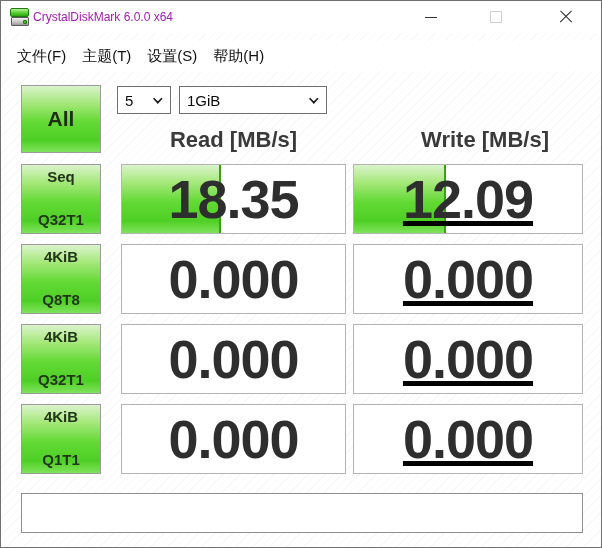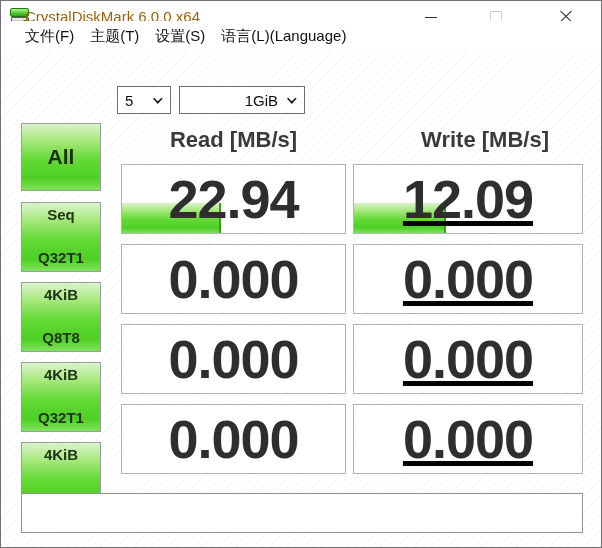--- a/index.html
+++ b/index.html
@@ -31,67 +31,66 @@
   .app-icon .base {
     position: absolute; left: 1px; top: 10px; width: 18px; height: 9px;
     border: 1px solid #5a5a5a; border-radius: 1px;
     background: linear-gradient(180deg, #f2f2f2 0%, #c2c2c2 60%, #9a9a9a 100%);
   }
   .app-icon .led {
     position: absolute; right: 3px; bottom: 3px; width: 4px; height: 4px;
     background: #3fc21e; border: 1px solid #1d7a0e; border-radius: 1px;
   }
   .title-text {
-    position: absolute; left: 24px; top: 0; line-height: 32px;
-    font-size: 15px; color: #a16207; white-space: nowrap;
+    position: absolute; left: 32px; top: 0; line-height: 32px;
+    font-size: 12px; color: #a21caf; white-space: nowrap;
   }
   .win-btn {
     position: absolute; top: 0; width: 46px; height: 32px;
     display: flex; align-items: center; justify-content: center; cursor: default;
   }
   .win-btn.min  { left: 407px; }
   .win-btn.max  { left: 472px; }
   .win-btn.close{ left: 542px; }
   .glyph-min { width: 12px; height: 1px; background: #333333; display: block; }
   .glyph-max { width: 12px; height: 12px; border: 1px solid #cfcfcf; display: block; background: transparent; }
   .glyph-close { position: relative; width: 16px; height: 16px; display: block; }
   .glyph-close::before, .glyph-close::after {
     content: ""; position: absolute; left: 0; top: 7px; width: 16px; height: 1.4px; background: #2c2c2c;
   }
   .glyph-close::before { transform: rotate(45deg); }
   .glyph-close::after  { transform: rotate(-45deg); }
   
   .menubar {
-    position: absolute; left: 0; top: 20px; right: 0; height: 30px;
-    background: #ffffff; display: flex; align-items: center; padding-left: 16px;
+    position: absolute; left: 0; top: 40px; right: 0; height: 30px;
+    background: #ffffff; display: flex; align-items: center; padding-left: 8px;
   }
   .menu-item {
     font-size: 15px; color: #111111; padding: 0 8px; line-height: 30px; white-space: nowrap; cursor: default;
   }
   
   .green-grad {
     background: linear-gradient(180deg, #daf3cc 0%, #a5e87a 26%, #62d934 55%, #4ecf25 82%, #7fe35a 100%);
-    margin-top: 38px;
   }
   
   .all-btn {
     position: absolute; left: 20px; top: 84px; width: 80px; height: 68px;
     border: 1px solid #9b9b9b;
     display: flex; align-items: center; justify-content: center;
     font-size: 21px; font-weight: bold; color: #1d2e12; cursor: pointer;
   }
   .combo {
     position: absolute; top: 85px; height: 28px;
     background: #ffffff; border: 1px solid #6e6e6e;
     font-size: 15px; color: #0c0c0c;
     display: flex; align-items: center; padding: 0 26px 0 7px;
     white-space: nowrap; overflow: hidden; cursor: default;
   }
   .combo-count { left: 116px; width: 54px; }
-  .combo-size  { left: 178px; width: 126px; justify-content: flex-end; }
+  .combo-size  { left: 178px; width: 148px; }
   .combo-drive { left: 311px; width: 271px; }
   .chev {
     position: absolute; right: 9px; top: 8px; width: 8px; height: 8px;
     border-right: 2px solid #1a1a1a; border-bottom: 2px solid #1a1a1a;
     transform: rotate(45deg) scale(0.85); transform-origin: 60% 60%;
   }
   
   .col-header {
     position: absolute; top: 122px; height: 34px; line-height: 34px;
     text-align: center; font-size: 22px; font-weight: bold; color: #3a3a3a; white-space: nowrap;
@@ -149,21 +148,21 @@
     </div>
     <div class="win-btn close">
       <span class="glyph-close"></span>
     </div>
   </div>
 
   <div class="menubar">
     <span class="menu-item">文件(F)</span>
     <span class="menu-item">主题(T)</span>
     <span class="menu-item">设置(S)</span>
-    <span class="menu-item">语言(L)(Language)</span>
+    <span class="menu-item">帮助(H)</span>
   </div>
 
   <button class="all-btn green-grad">All</button>
 
   <div class="combo combo-count">
     <span>5</span>
     <span class="chev"></span>
   </div>
   <div class="combo combo-size">
     <span>1GiB</span>
@@ -172,21 +171,21 @@
 
   <div class="col-header read">Read [MB/s]</div>
   <div class="col-header write">Write [MB/s]</div>
 
   <button class="row-label green-grad r0">
     <span>Seq</span>
     <span>Q32T1</span>
   </button>
   <div class="val-cell read r0">
     <div class="meter-fill green-grad" style="width: 44.4%;"></div>
-    <div class="val-text">22.94</div>
+    <div class="val-text">18.35</div>
   </div>
   <div class="val-cell write r0">
     <div class="meter-fill green-grad" style="width: 40.4%;"></div>
     <div class="val-text">12.09</div>
   </div>
 
   <button class="row-label green-grad r1">
     <span>4KiB</span>
     <span>Q8T8</span>
   </button>

